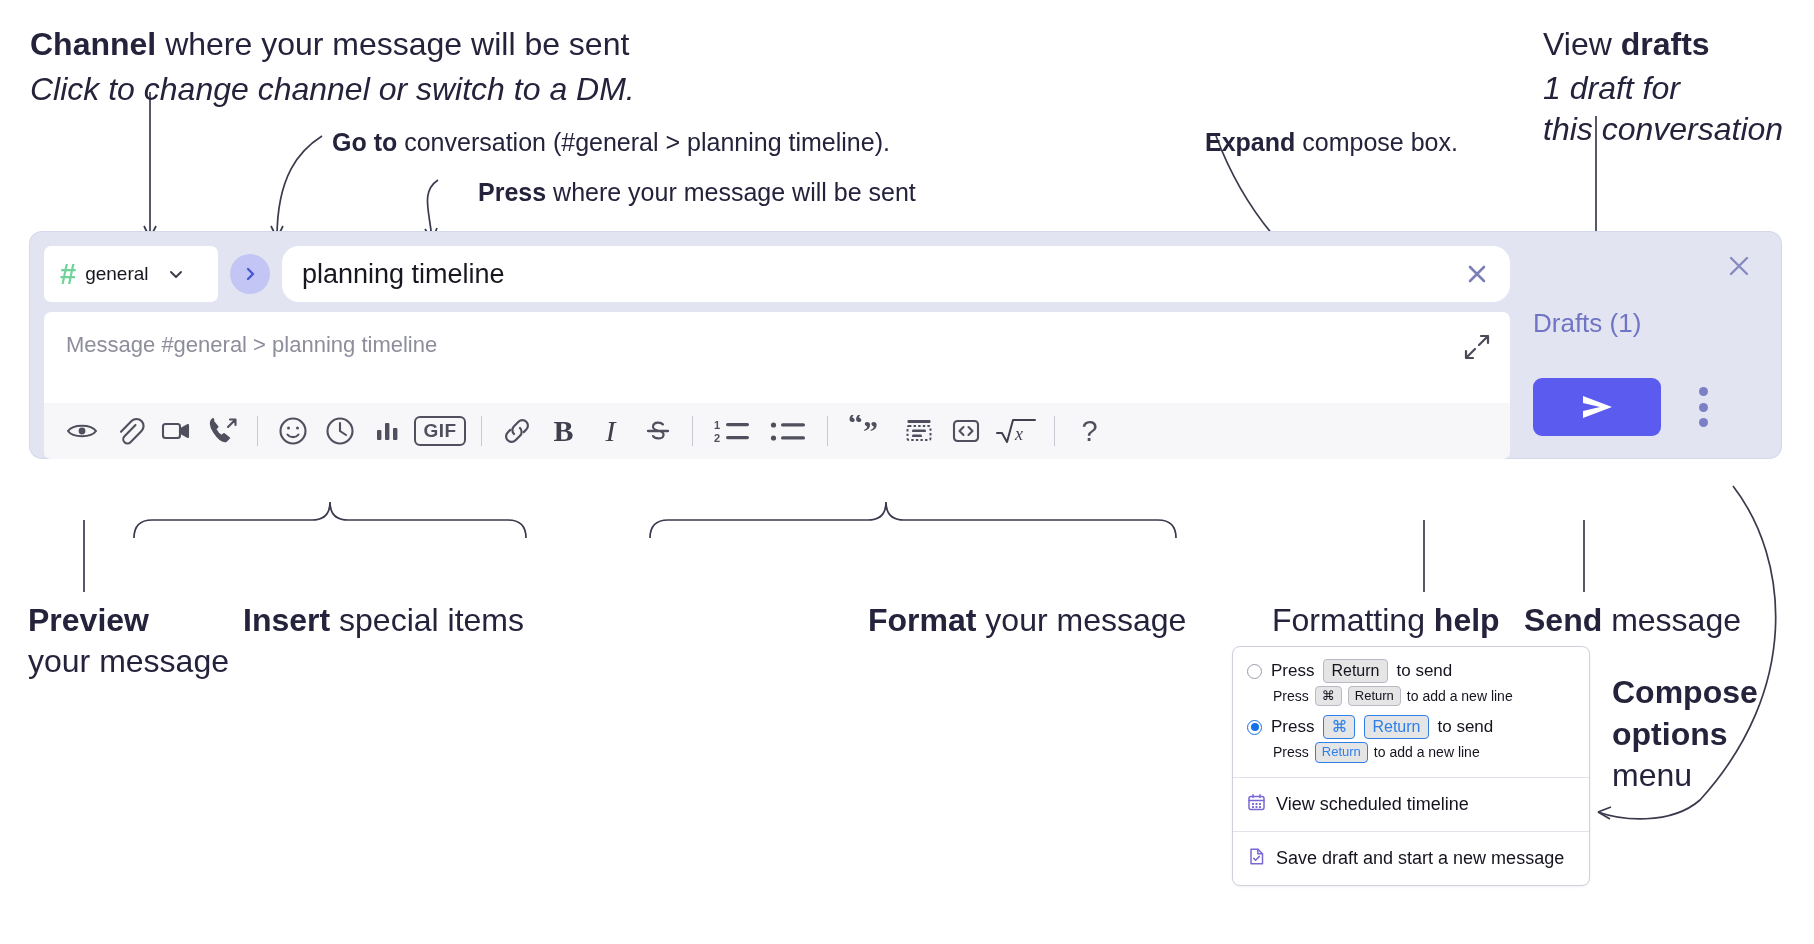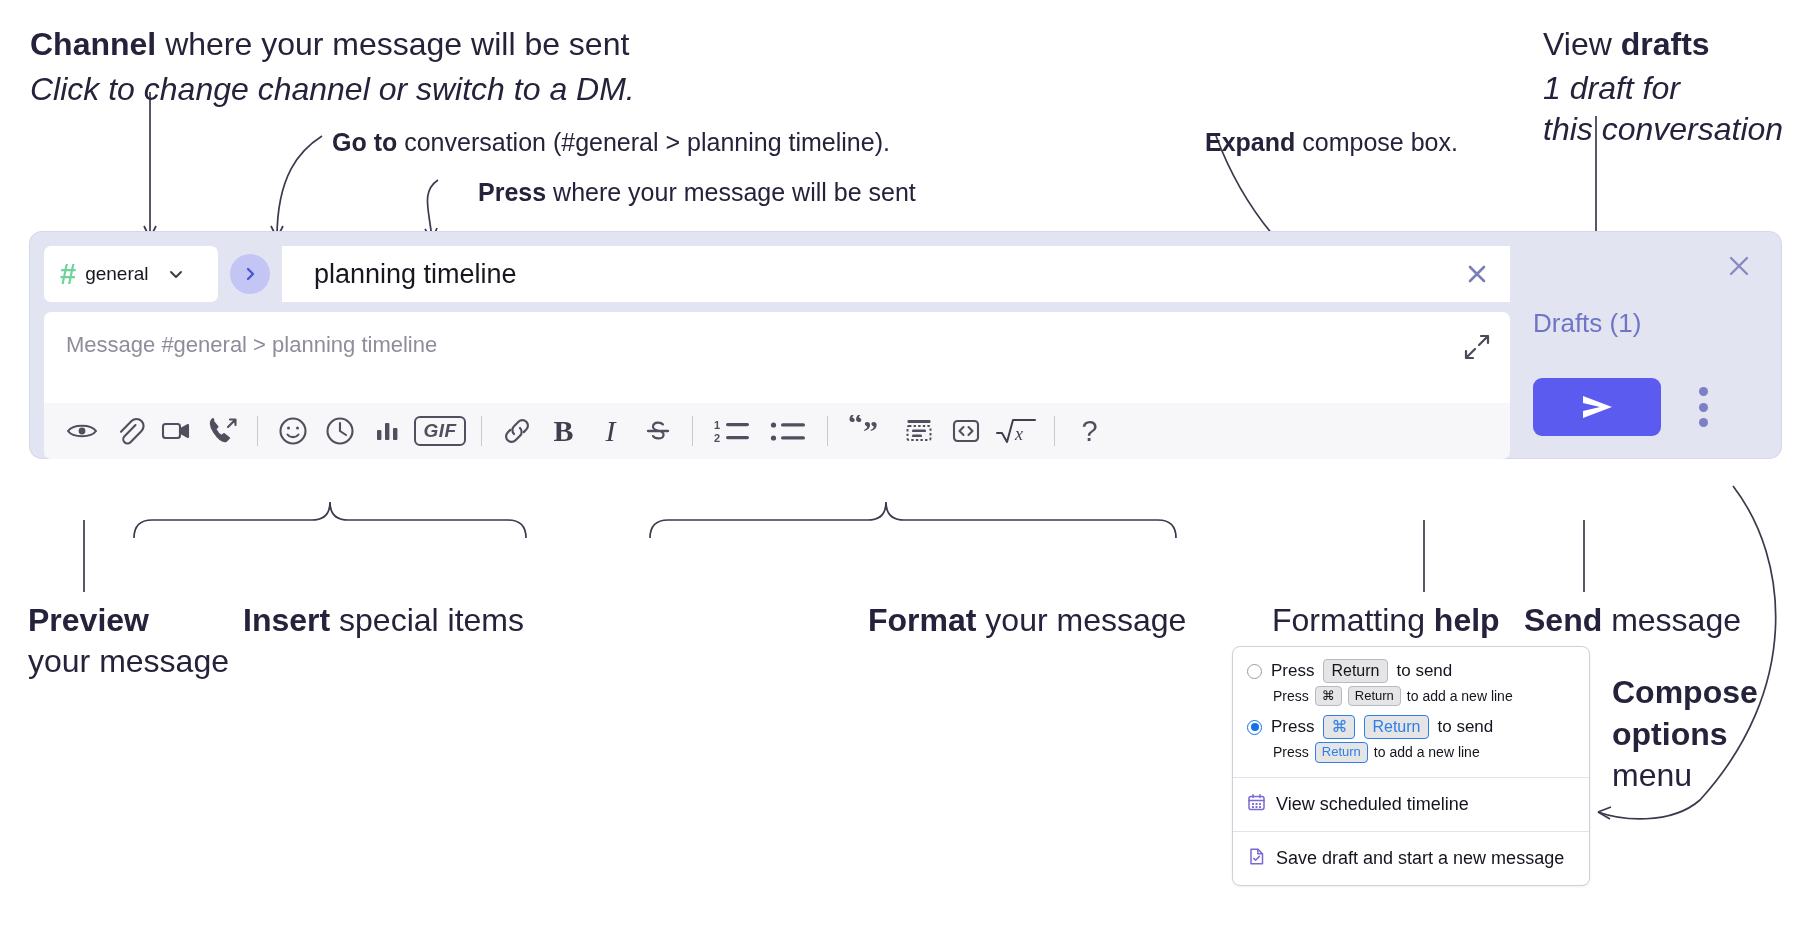--- a/index.html
+++ b/index.html
@@ -47,22 +47,22 @@
   .chev { margin-left: 8px; display: flex; }
 
   .goto-btn {
     width: 40px; height: 40px; margin: 0 12px;
     border-radius: 50%; background: #c3c6f5;
     display: flex; align-items: center; justify-content: center;
     cursor: pointer; flex: 0 0 auto;
   }
 
   .topic-field {
-    flex: 1; height: 56px; background: #fff; border-radius: 0;
-    display: flex; align-items: center; padding: 0 12px 0 32px;
+    flex: 1; height: 56px; background: #fff; border-radius: 17px;
+    display: flex; align-items: center; padding: 0 12px 0 20px;
   }
   .topic-text { flex: 1; font-size: 27px; color: #17171f; }
 
   .x-btn { display: flex; align-items: center; justify-content: center;
            width: 42px; height: 42px; cursor: pointer; }
 
   .msgbox {
     margin-top: 10px; background: #fff;
     border-radius: 7px 7px 0 0;
     height: 91px; position: relative;
@@ -305,21 +305,21 @@
         <span class="tb">
           <svg width="30" height="30" viewBox="0 0 30 30" fill="#4f4f5d">
             <rect x="5" y="14" width="4.4" height="10" rx="1"></rect>
             <rect x="13" y="7" width="4.4" height="17" rx="1"></rect>
             <rect x="21" y="12" width="4.4" height="12" rx="1"></rect>
           </svg>
         </span>
 
         <span class="tb" style="width:60px;">
           <span style="border:2px solid #4f4f5d; border-radius:6px; padding:2px 7px;
-                       font-size:19px; font-weight:700; color:#4f4f5d; letter-spacing:.5px;font-style:italic;">GIF</span>
+                       font-size:19px; font-weight:700; color:#4f4f5d; letter-spacing:.5px;">GIF</span>
         </span>
 
         <span class="sep"></span>
 
         <span class="tb">
           <svg width="34" height="34" viewBox="0 0 34 34" fill="none" stroke="#4f4f5d" stroke-width="2.2" stroke-linecap="round">
             <path d="M14 20 a5.5 5.5 0 0 1 0 -7.8 l4.5 -4.5 a5.5 5.5 0 0 1 7.8 7.8 l-2.6 2.6"></path>
             <path d="M20 14 a5.5 5.5 0 0 1 0 7.8 l-4.5 4.5 a5.5 5.5 0 0 1 -7.8 -7.8 l2.6 -2.6"></path>
           </svg>
         </span>

